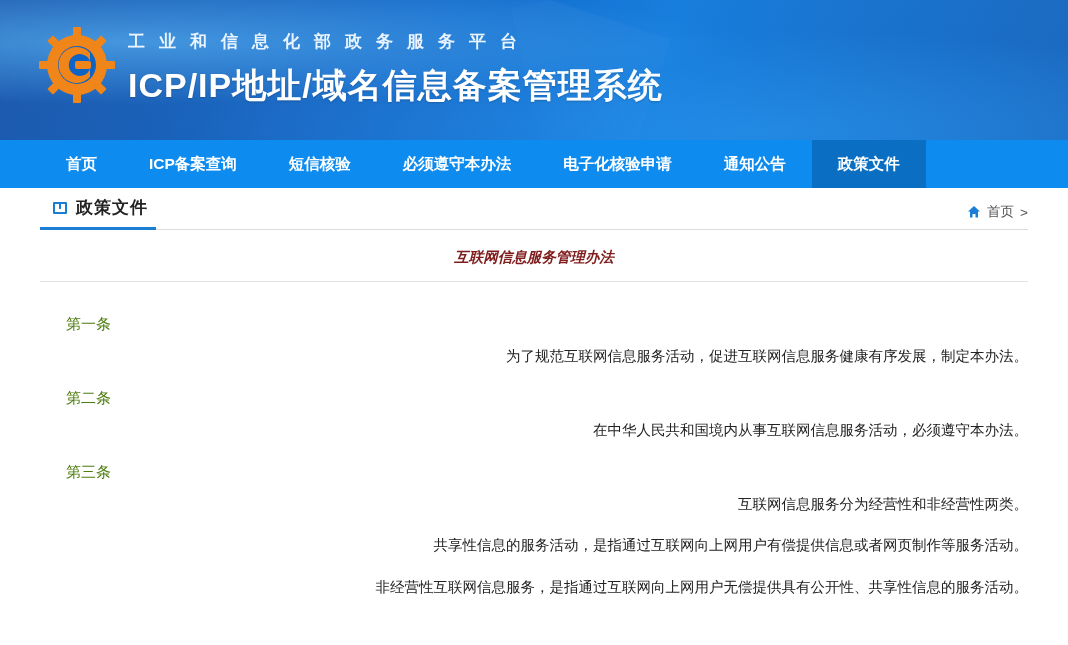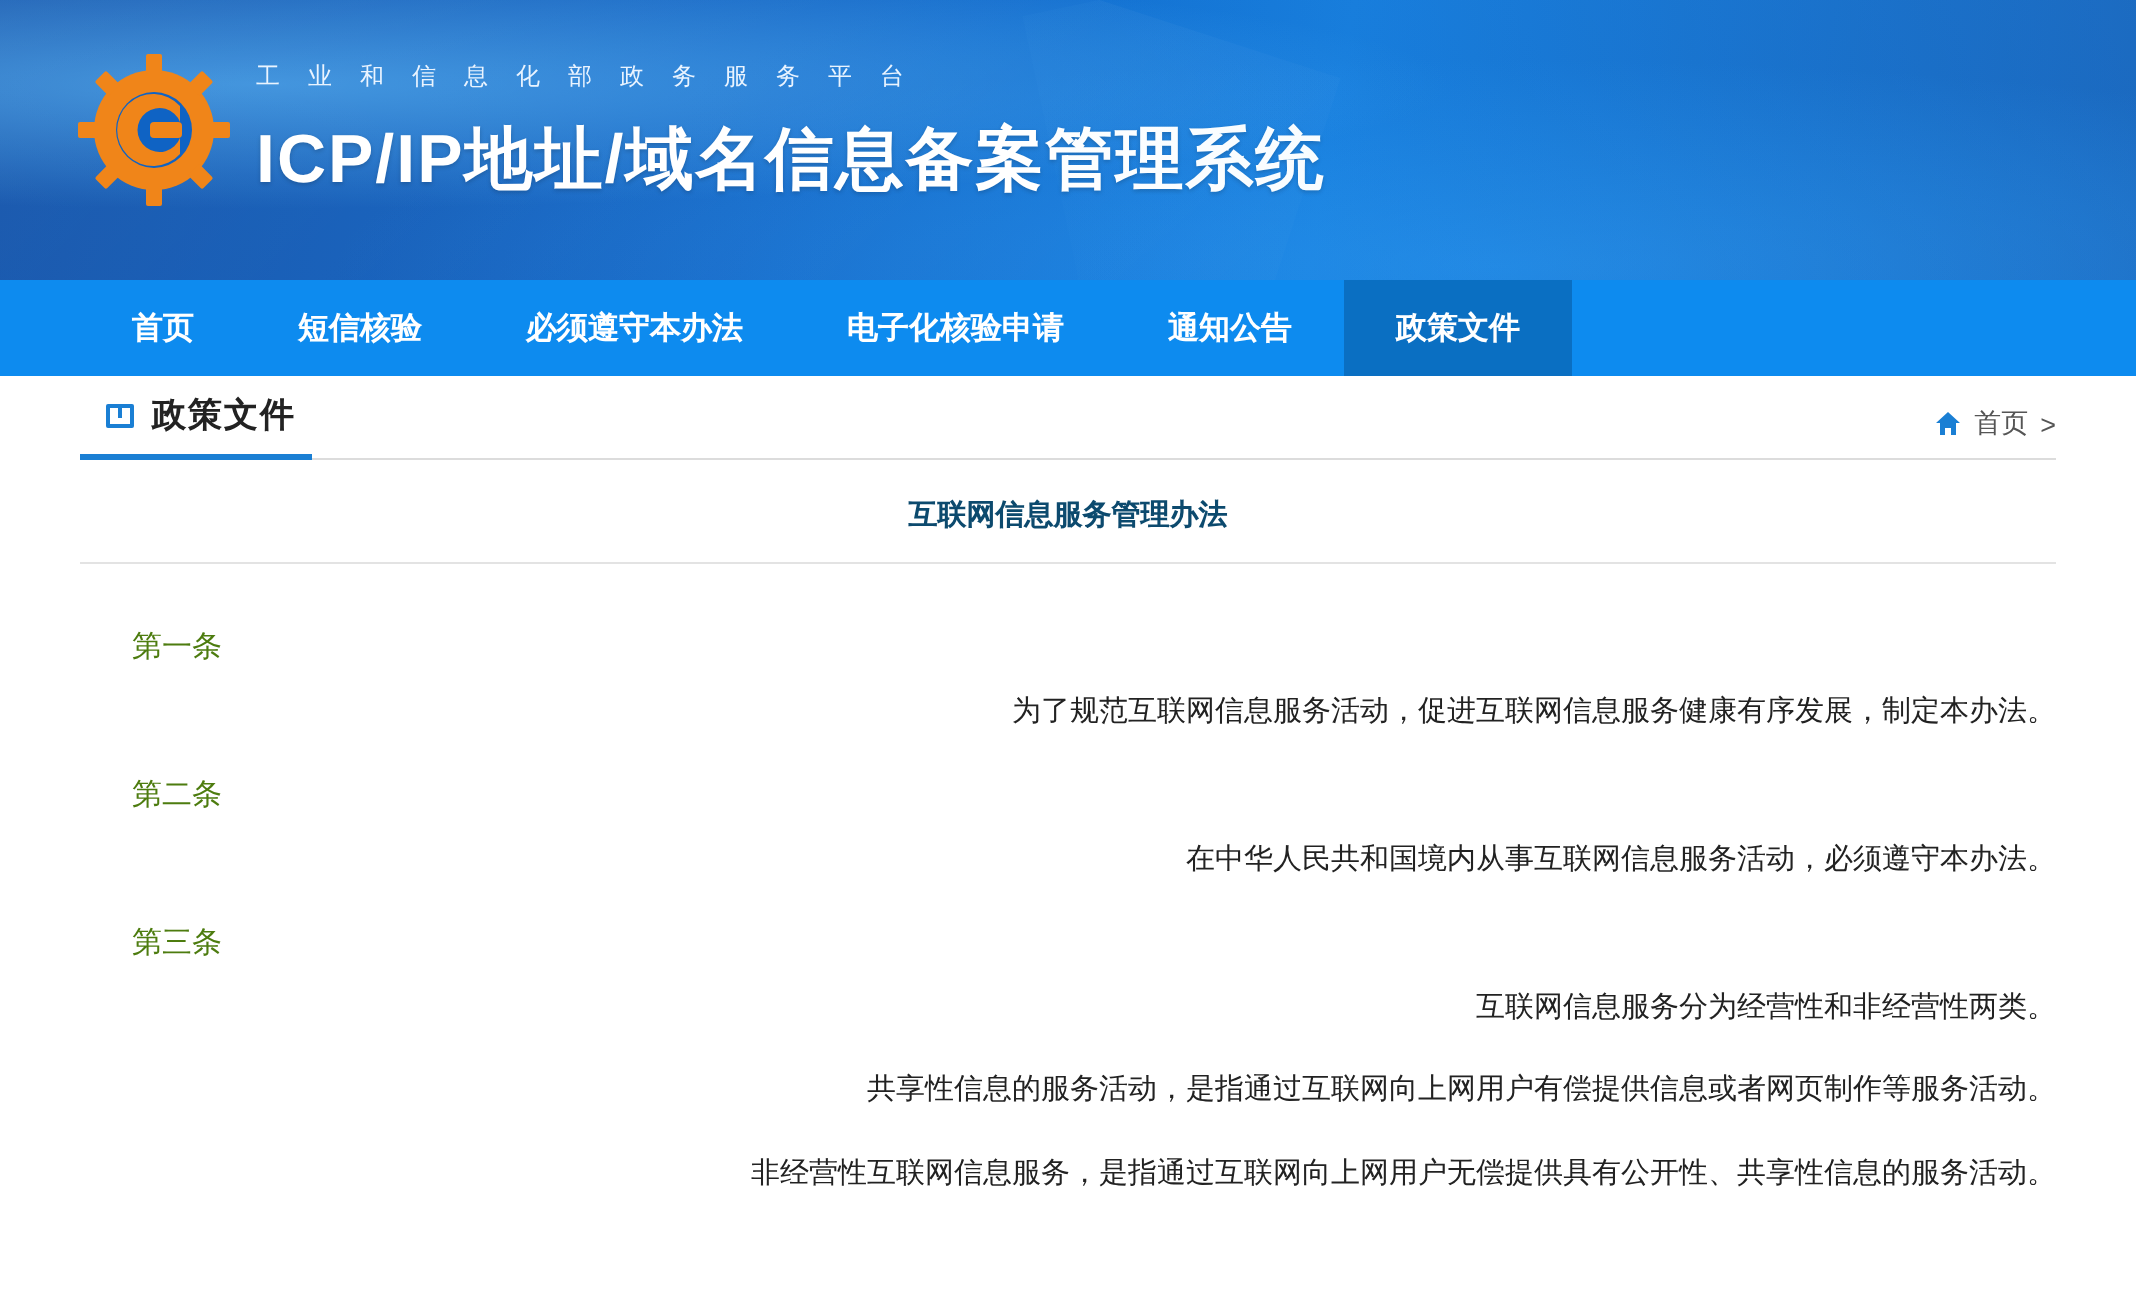--- a/index.html
+++ b/index.html
@@ -39,23 +39,23 @@
 
   .logo {
     position: absolute; left: 38px; top: 26px;
     width: 78px; height: 78px;
   }
   .logo svg { display: block; }
 
   .banner-text { position: absolute; left: 128px; top: 30px; }
   .banner-sub {
     color: #eaf4ff;
-    font-size: 12px;
+    font-size: 17px;
     letter-spacing: 14px;
-    font-weight: 400;
+    font-weight: 700;
     white-space: nowrap;
   }
   .banner-title {
     color: #ffffff;
     font-size: 34px;
     font-weight: bold;
     margin-top: 10px;
     letter-spacing: 1px;
     white-space: nowrap;
     text-shadow: 0 1px 2px rgba(0,0,0,0.18);
@@ -107,24 +107,25 @@
     display: flex; align-items: center; gap: 6px;
     font-size: 13.5px; color: #555;
   }
   .breadcrumb .home-icon { width: 14px; height: 14px; display: block; }
   .breadcrumb a { color: #555; text-decoration: none; cursor: pointer; }
 
   .doc-title {
     text-align: center;
     font-size: 14.5px;
     font-weight: bold;
-    color: #0c4a6e;
+    color: #7f1d1d;
     padding: 18px 0 14px 0;
     margin: 0 40px;
     border-bottom: 1px solid #e3e3e3;
+    font-style: italic;
   }
 
   .doc-body {
     padding: 16px 40px 0 66px;
     font-size: 14.5px;
     color: #222;
     line-height: 1.9;
   }
   .article-head {
     font-size: 15px;
@@ -168,20 +169,21 @@
       </svg>
     </div>
     <div class="banner-text">
       <div class="banner-sub">工业和信息化部政务服务平台</div>
       <div class="banner-title">ICP/IP地址/域名信息备案管理系统</div>
     </div>
   </div>
 
   <div class="nav">
     <div class="nav-item">首页</div>
+    <div class="nav-item">ICP备案查询</div>
     <div class="nav-item">短信核验</div>
     <div class="nav-item">必须遵守本办法</div>
     <div class="nav-item">电子化核验申请</div>
     <div class="nav-item">通知公告</div>
     <div class="nav-item active">政策文件</div>
   </div>
 
   <div class="content">
 
     <div class="section-head">

